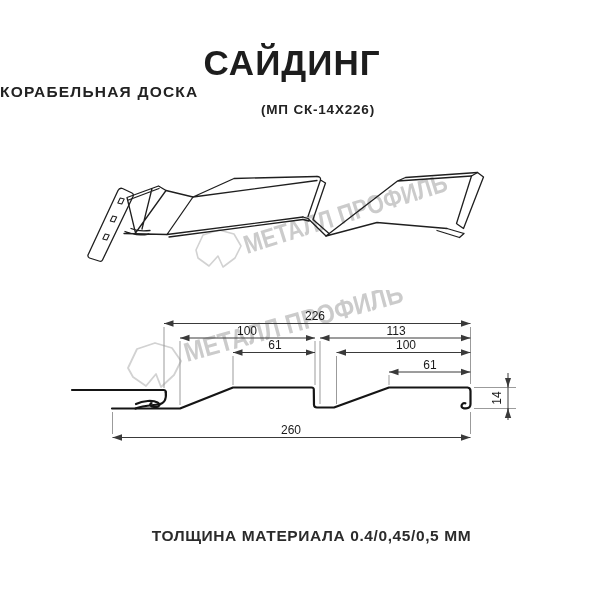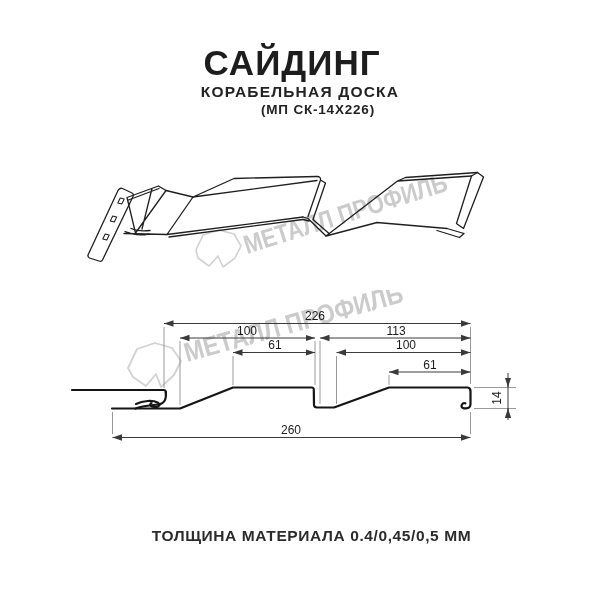--- a/index.html
+++ b/index.html
@@ -1,20 +1,20 @@
 <!DOCTYPE html>
 <html><head>
 <meta charset="utf-8">
 <style>
   html,body{margin:0;padding:0;background:#fff;}
   .page{position:relative;width:600px;height:600px;background:#ffffff;overflow:hidden;
         font-family:"Liberation Sans", sans-serif;}
   .title{position:absolute;left:0;right:16px;top:46px;text-align:center;
          font-size:35px;line-height:34px;font-weight:800;letter-spacing:1px;color:#1d1d1d;}
-  .subtitle{position:absolute;left:0;right:0;top:84px;text-align:center;
+  .subtitle{position:absolute;left:0;right:0;top:84px;
             font-size:15.5px;line-height:15px;font-weight:700;letter-spacing:1.2px;color:#222;}
   .model{position:absolute;left:0;right:0;top:103px;text-align:center;
          font-size:13.5px;line-height:14px;font-weight:700;letter-spacing:0.8px;color:#222;margin-left:36px;}
   .footer{position:absolute;left:0;right:0;top:527px;text-align:center;
           font-size:15.5px;font-weight:700;letter-spacing:0.6px;color:#2b2b2b;padding-left:23px;}
   svg{position:absolute;display:block;}
   #iso{left:80px;top:148px;}
   #section{left:50px;top:290px;}
   .art{stroke:#1f1f1f;stroke-width:1.3;fill:none;stroke-linejoin:round;stroke-linecap:round;}
   .art-thin{stroke:#1f1f1f;stroke-width:1.05;fill:none;stroke-linejoin:round;}

